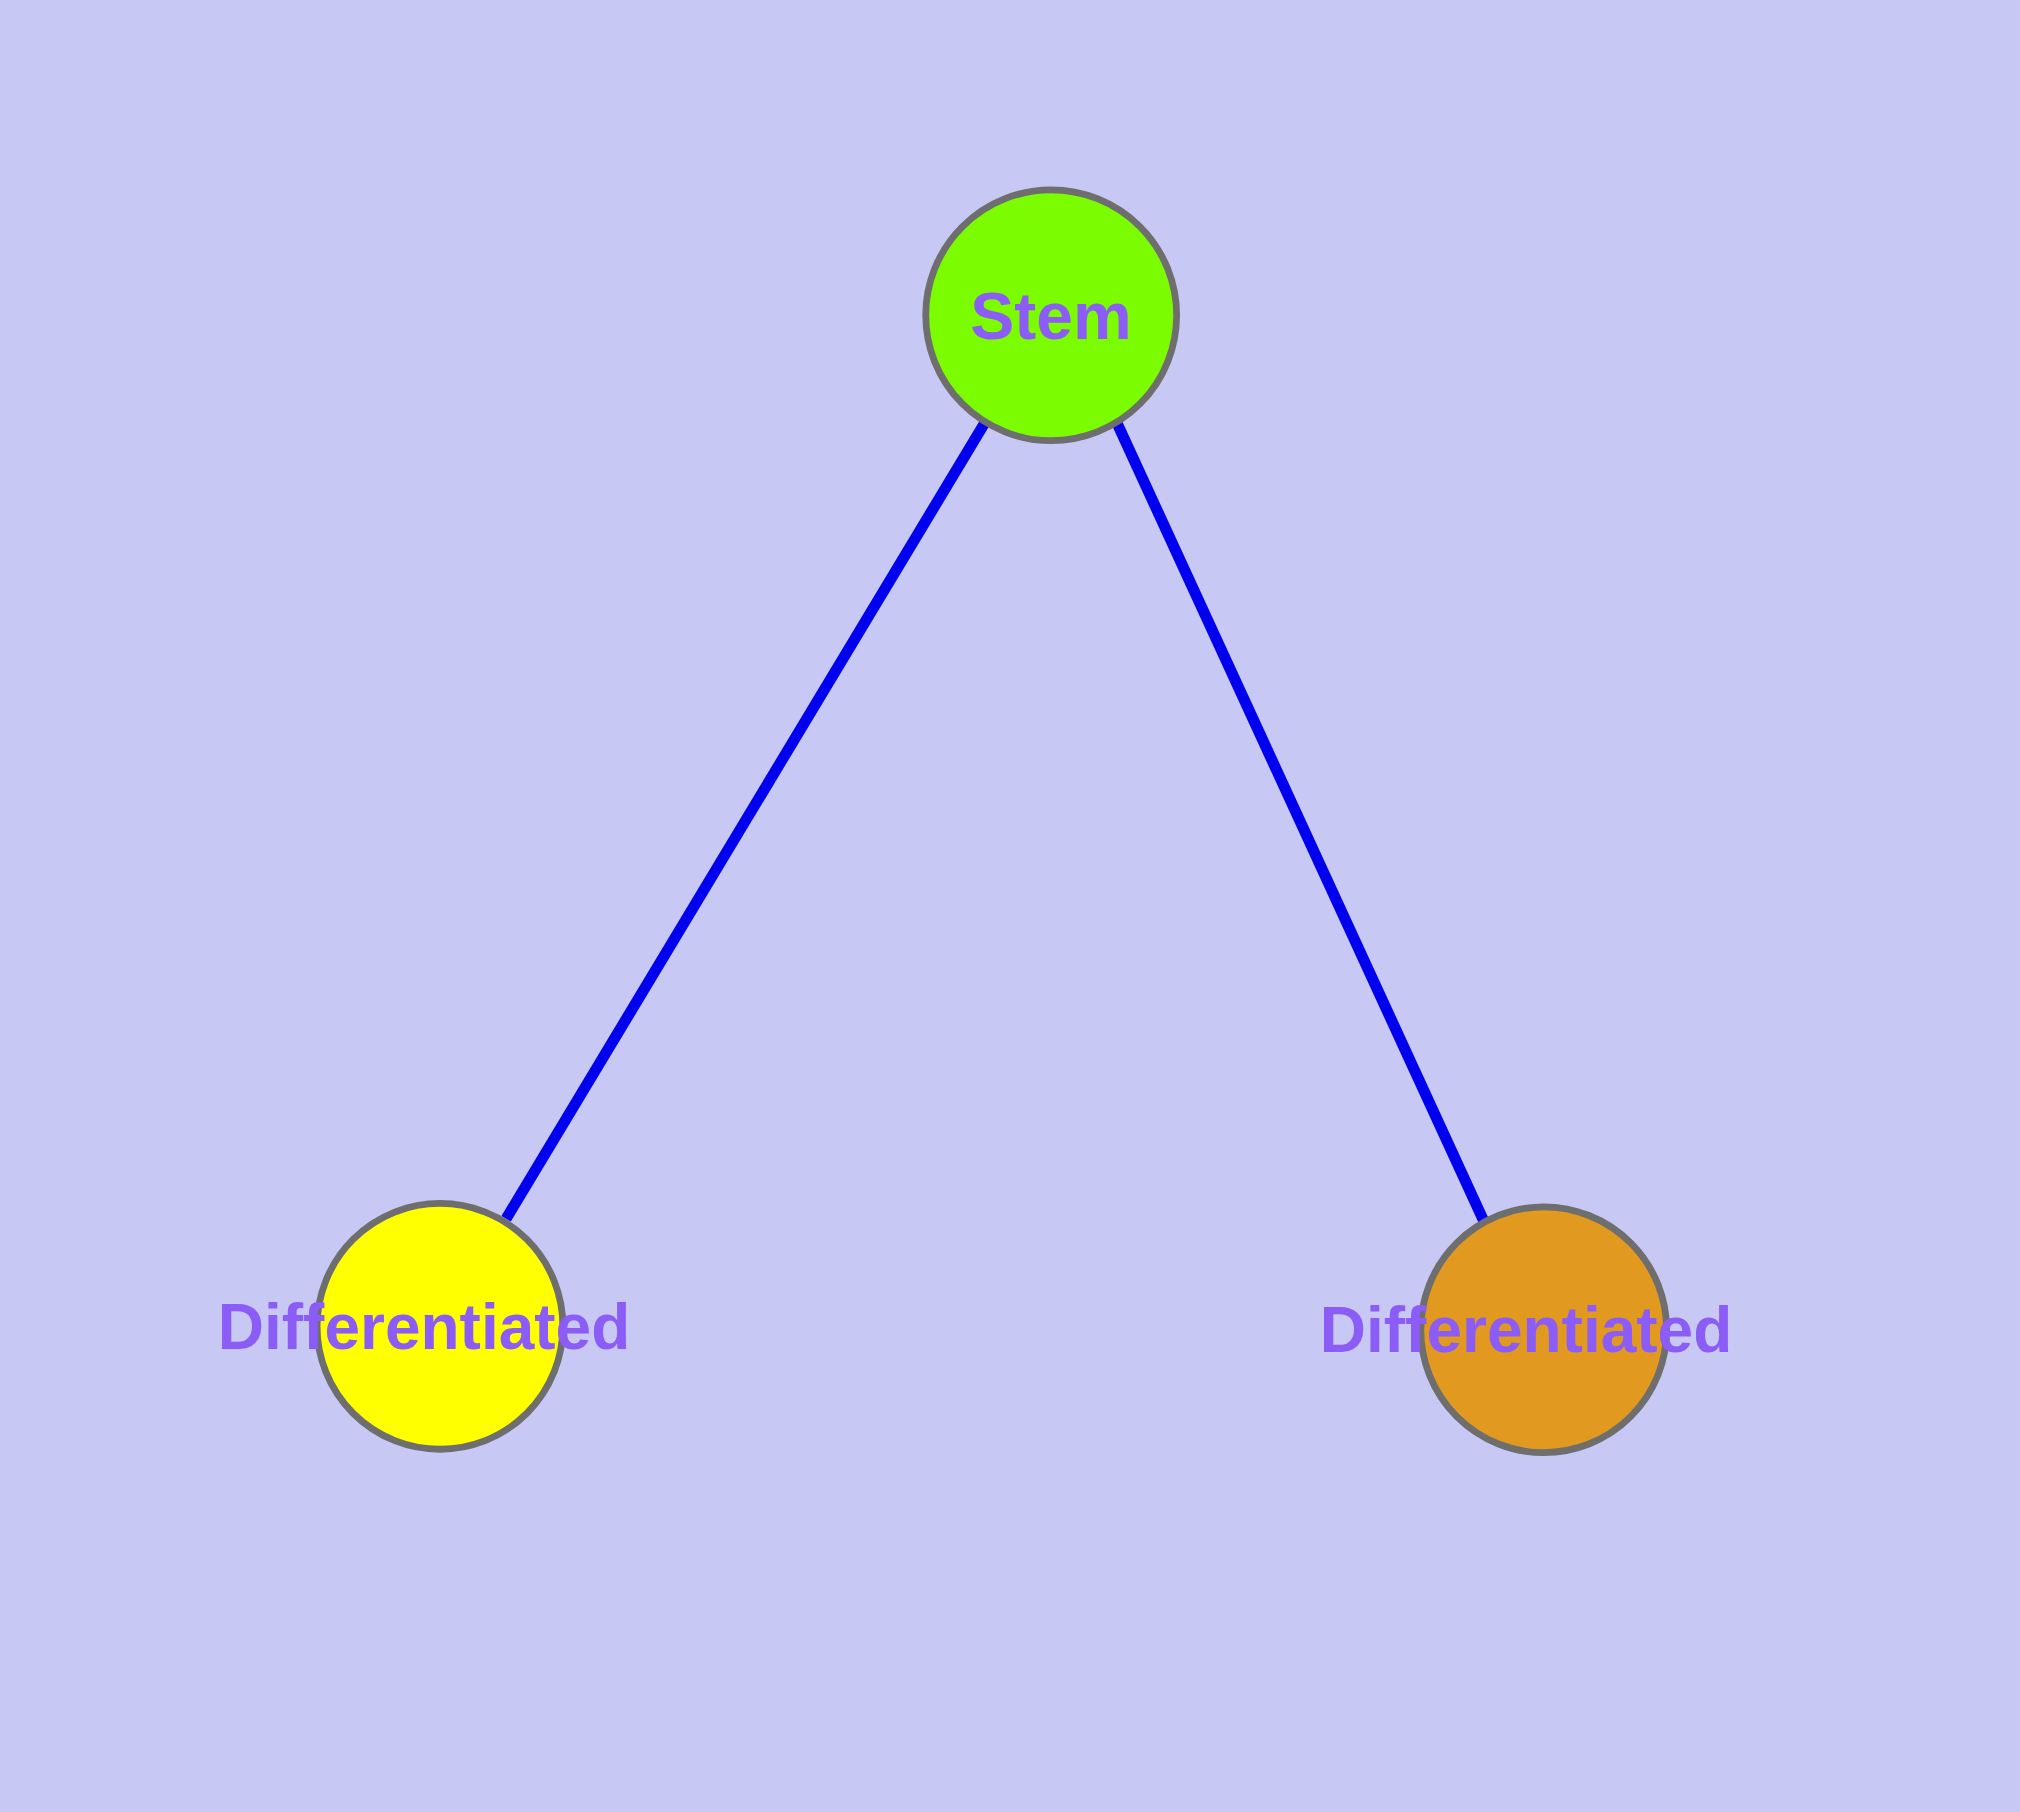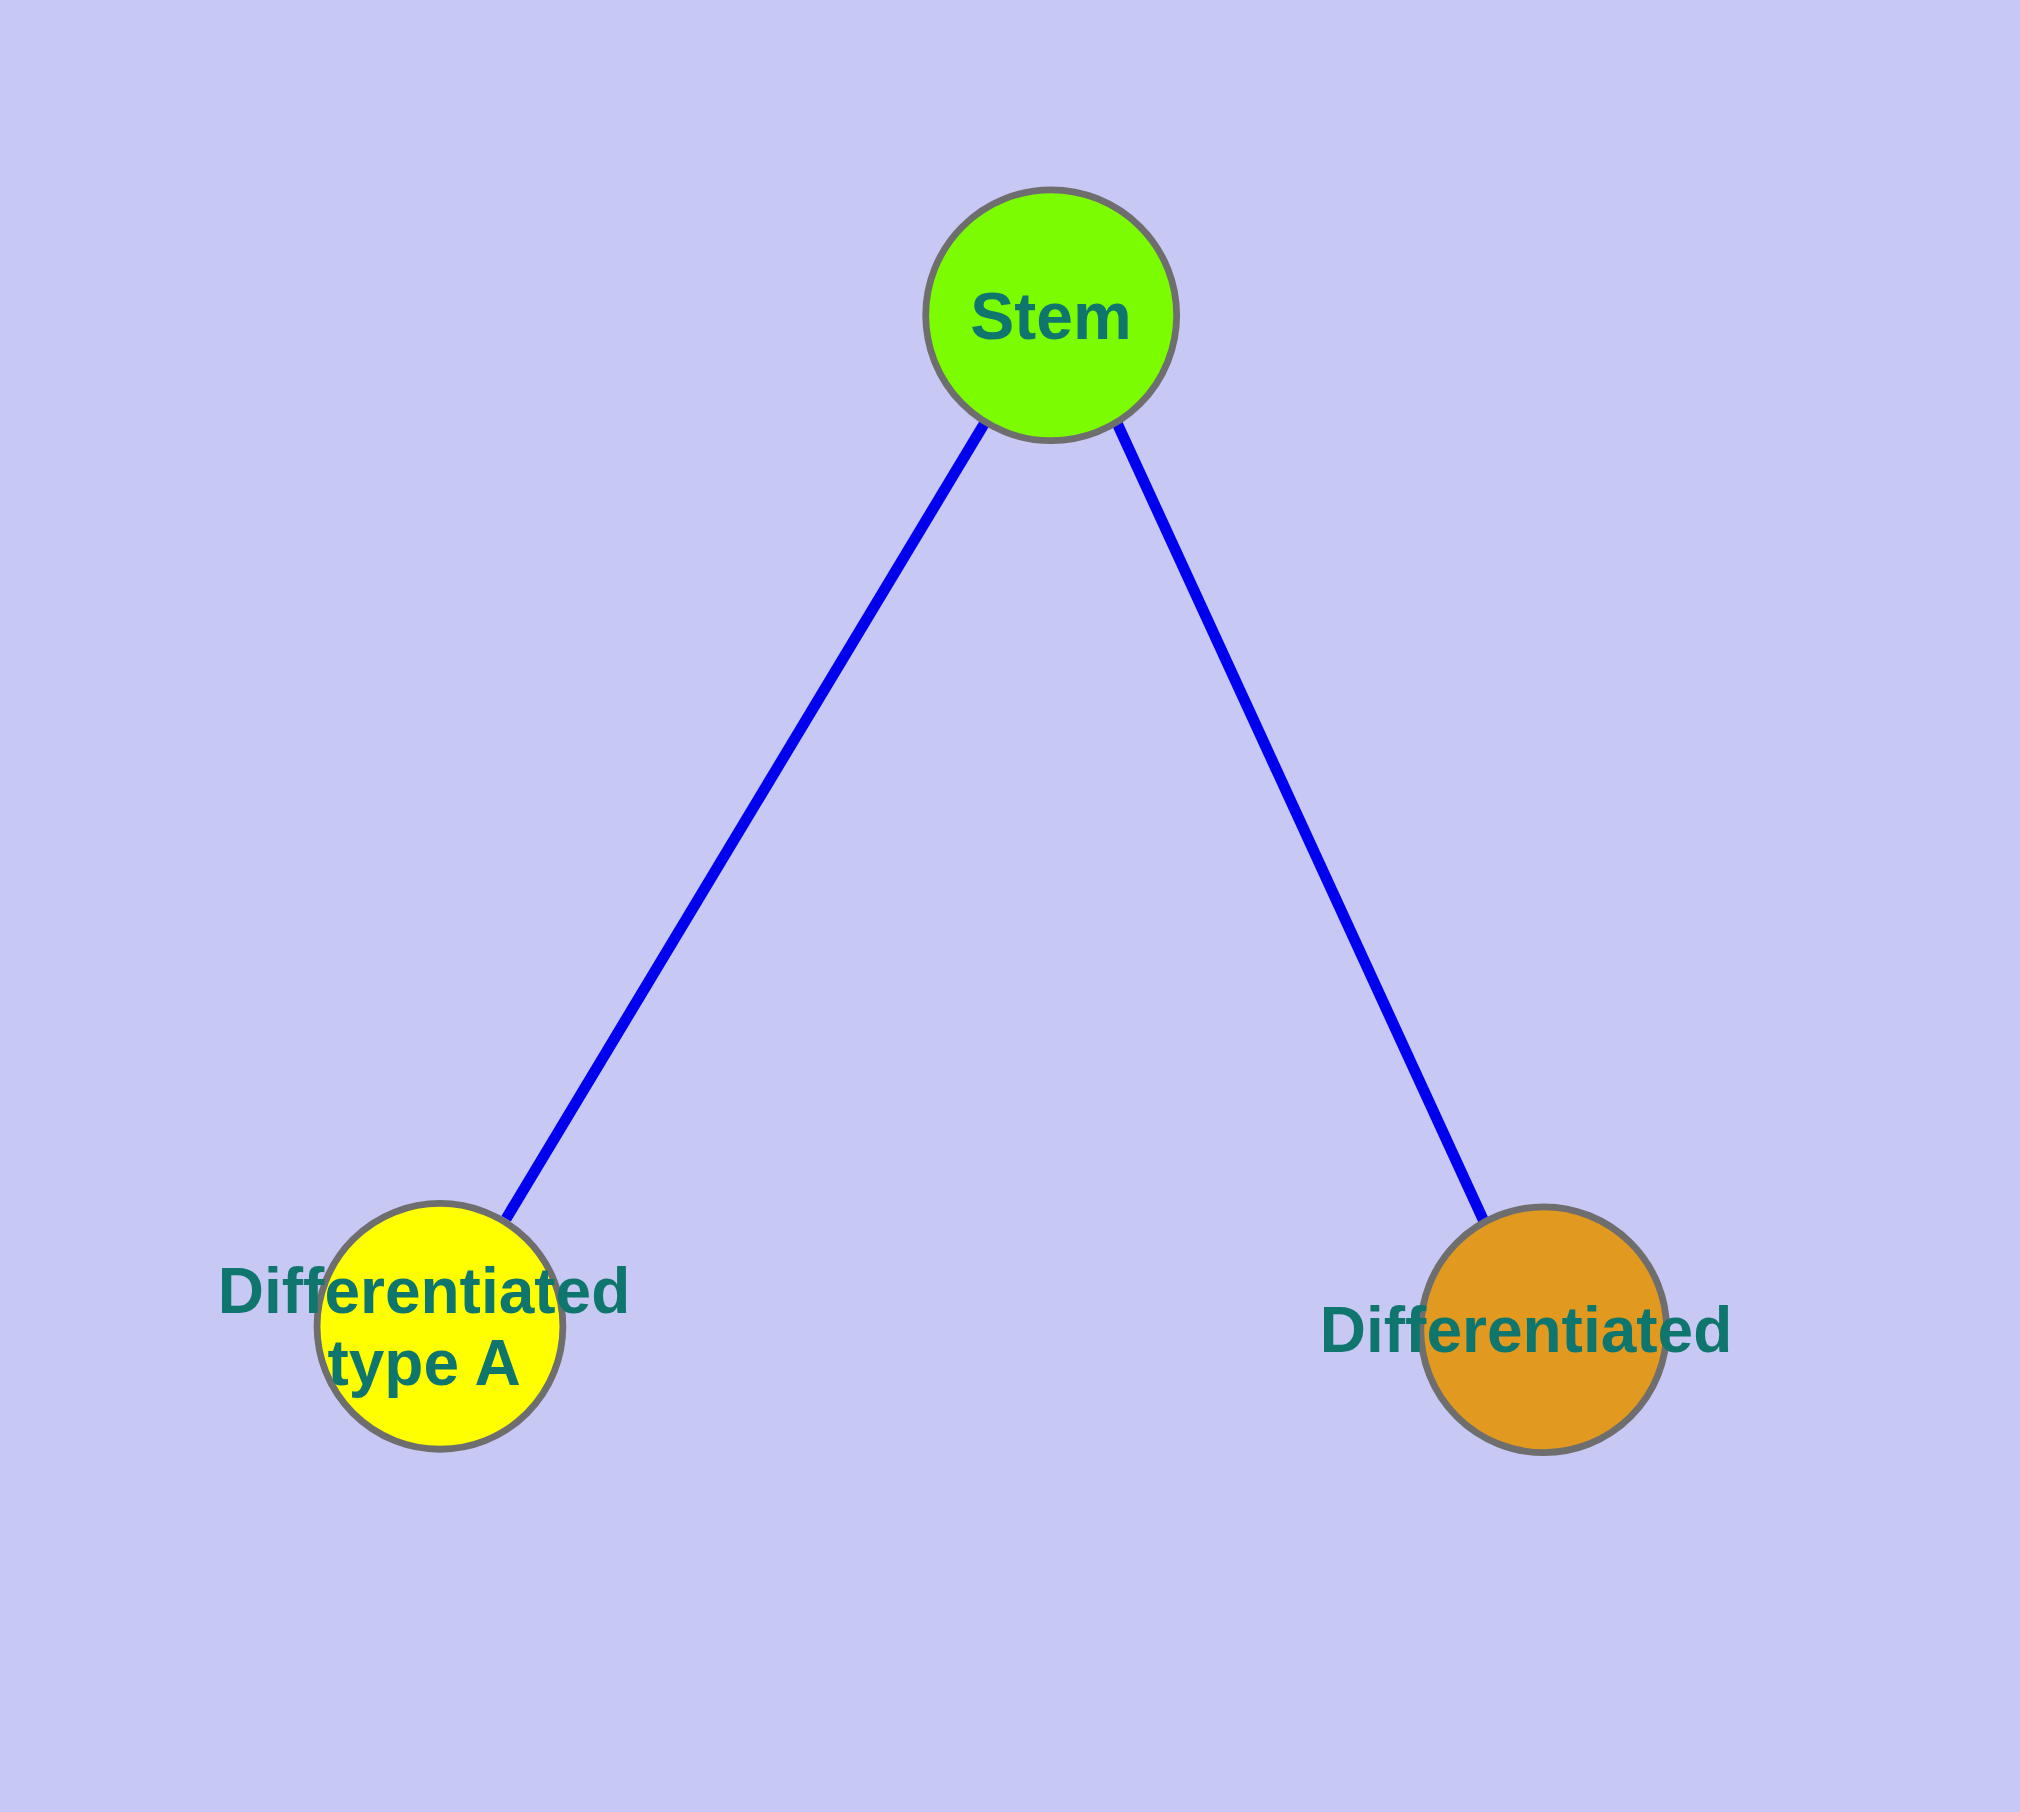--- a/index.html
+++ b/index.html
@@ -30,21 +30,21 @@
     top: 0;
     width: 2021px;
     height: 1812px;
     display: block;
   }
   .node-label {
     position: absolute;
     text-align: center;
     font-family: "Liberation Sans", sans-serif;
     font-weight: bold;
-    color: #0f766e;
+    color: #8b5cf6;
     white-space: pre;
     line-height: 1.12;
     pointer-events: none;
     transform: translate(-50%, -50%);
   }
   .node-label.root {
     font-size: 66px;
   }
   .node-label.leaf {
     font-size: 64px;
@@ -64,18 +64,18 @@
       </g>
     <g id="nodes-layer">
         <circle cx="1240" cy="372" r="148" fill="#7cfc00" stroke="#6e6e6e" stroke-width="8"></circle>
         <circle cx="519" cy="1565" r="145" fill="#ffff00" stroke="#6e6e6e" stroke-width="8"></circle>
         <circle cx="1821" cy="1569" r="145" fill="#e2991f" stroke="#6e6e6e" stroke-width="8"></circle>
       </g>
   </svg>
 
   <div id="labels-layer">
       <div class="node-label root" style="left: 1051px; top: 317px; font-size: 66px;"><div>Stem</div></div>
-      <div class="node-label leaf" style="left: 424px; top: 1328px; font-size: 64px;"><div>Differentiated</div><div>type A</div></div>
+      <div class="node-label leaf" style="left: 424px; top: 1328px; font-size: 64px;"><div>Differentiated</div></div>
       <div class="node-label leaf" style="left: 1526px; top: 1331px; font-size: 64px;"><div>Differentiated</div></div>
     </div>
 
 </div>
 
 
 </body></html>

